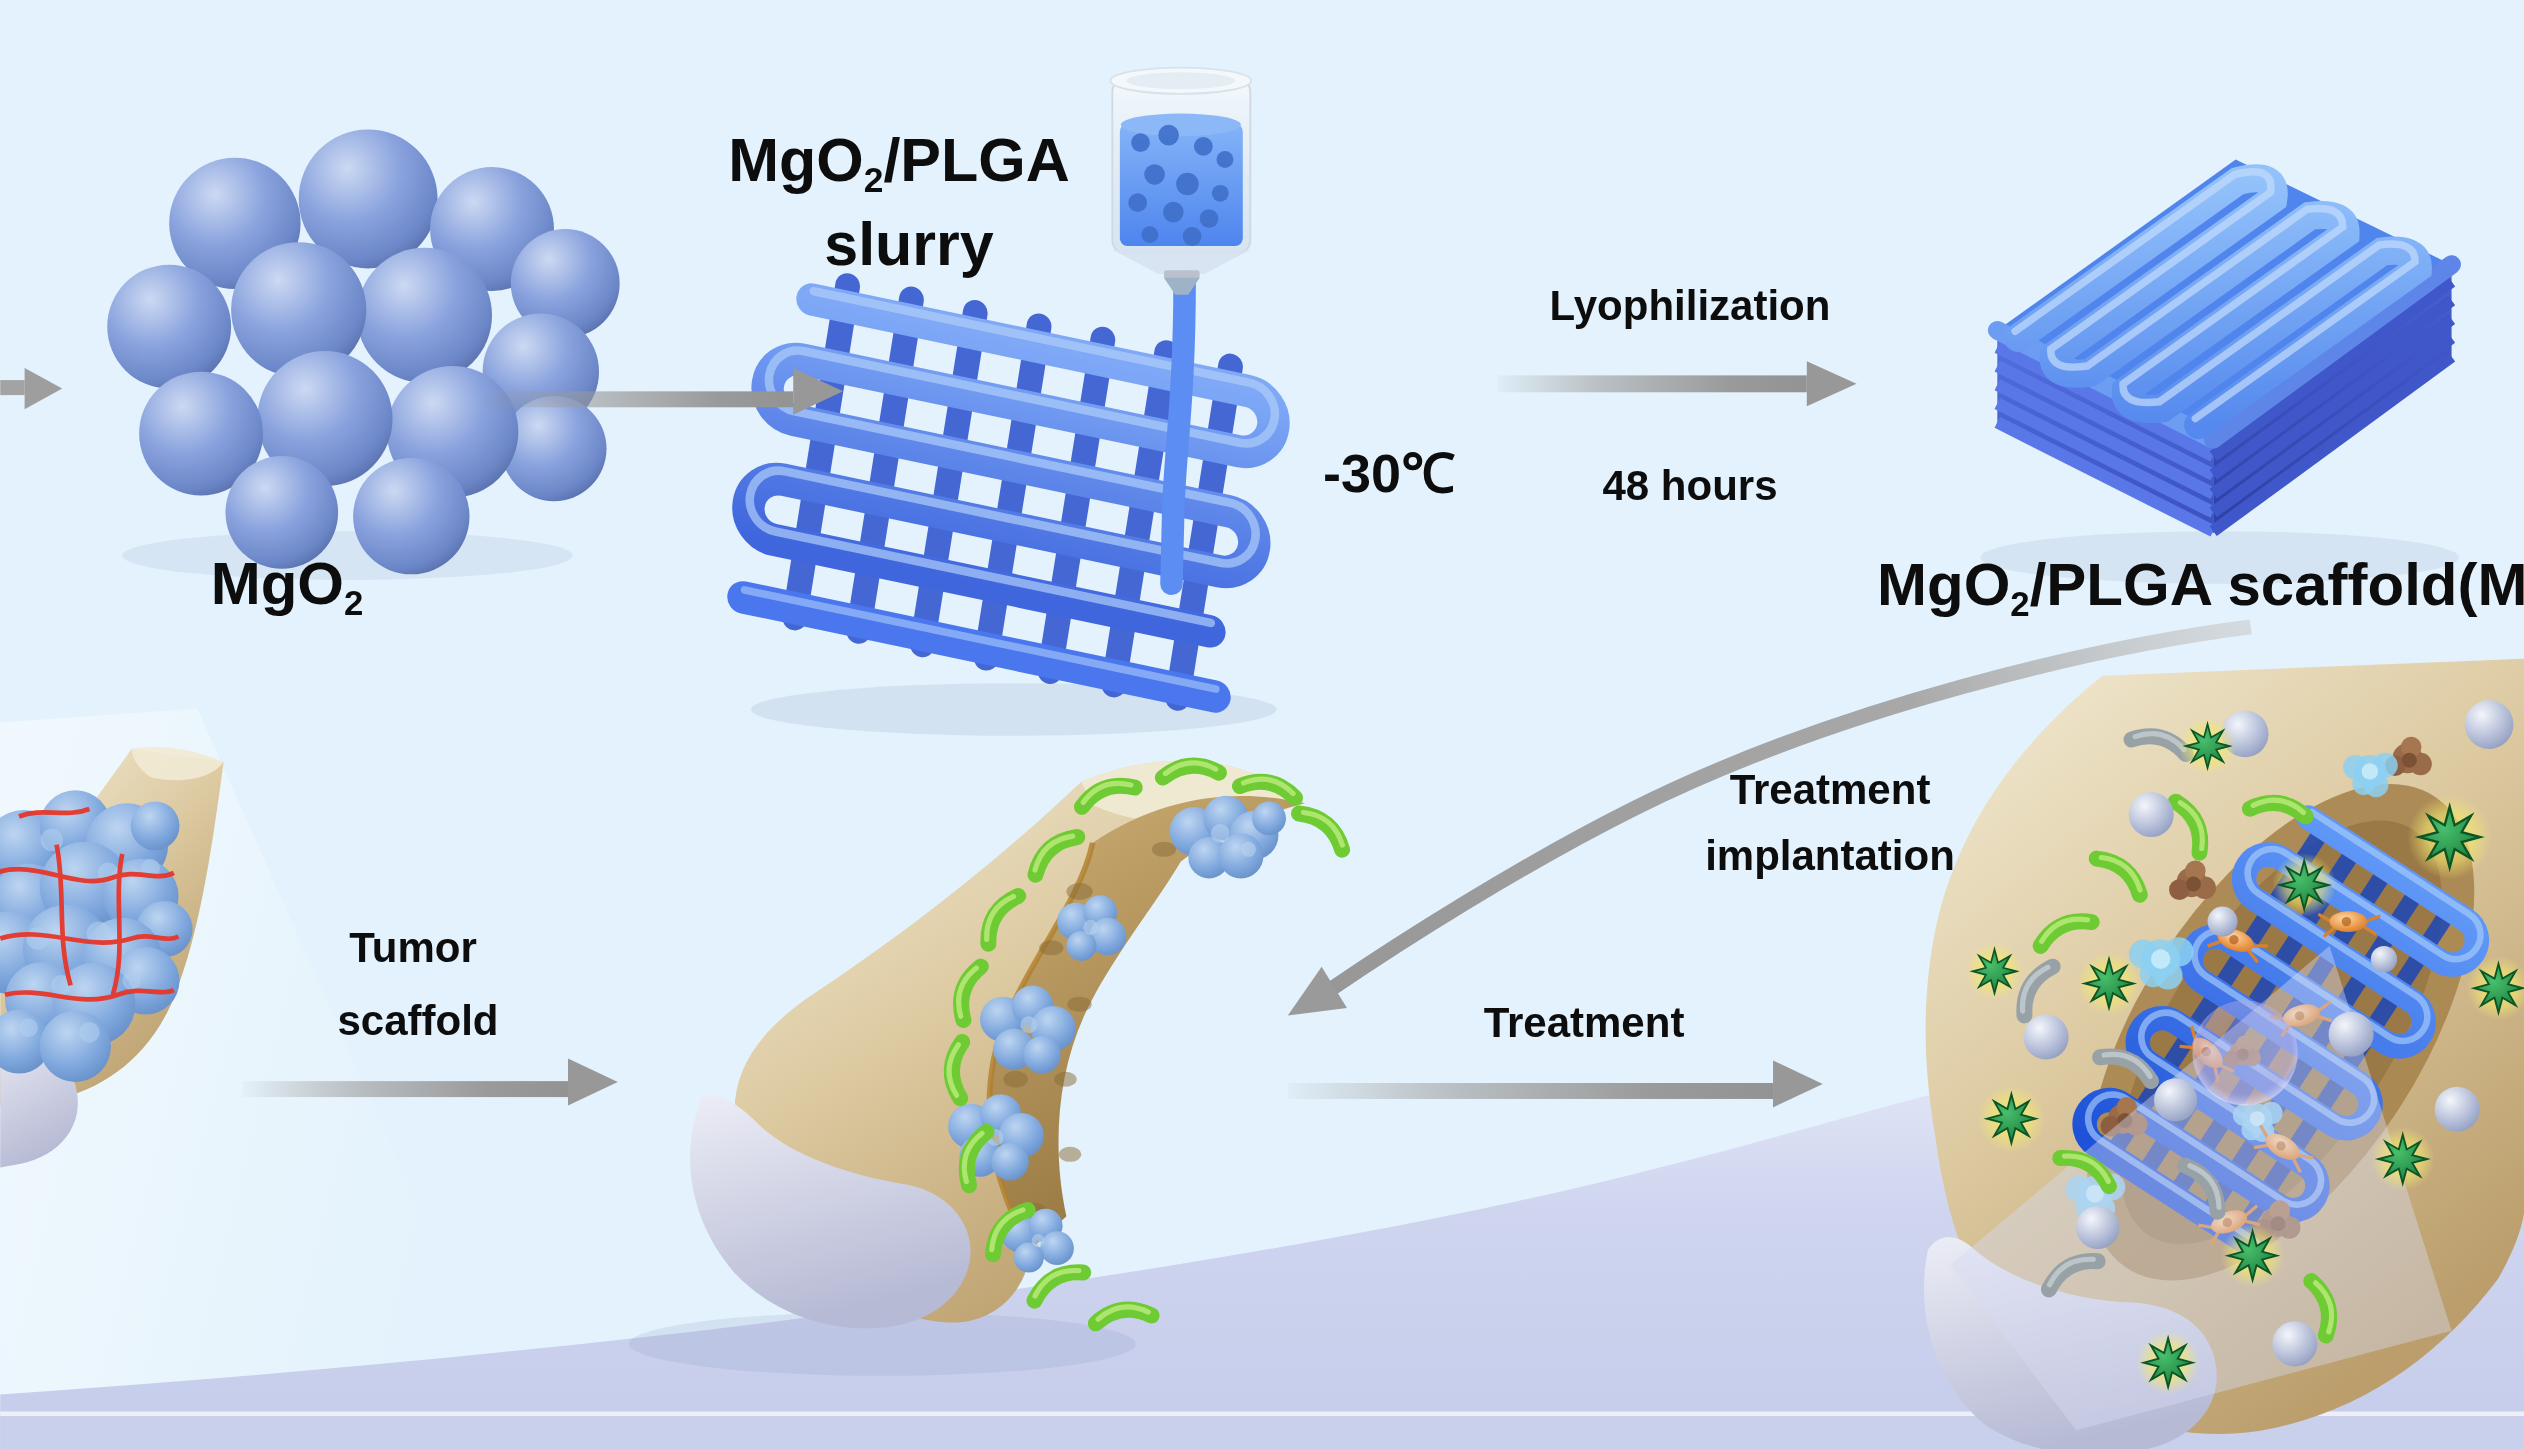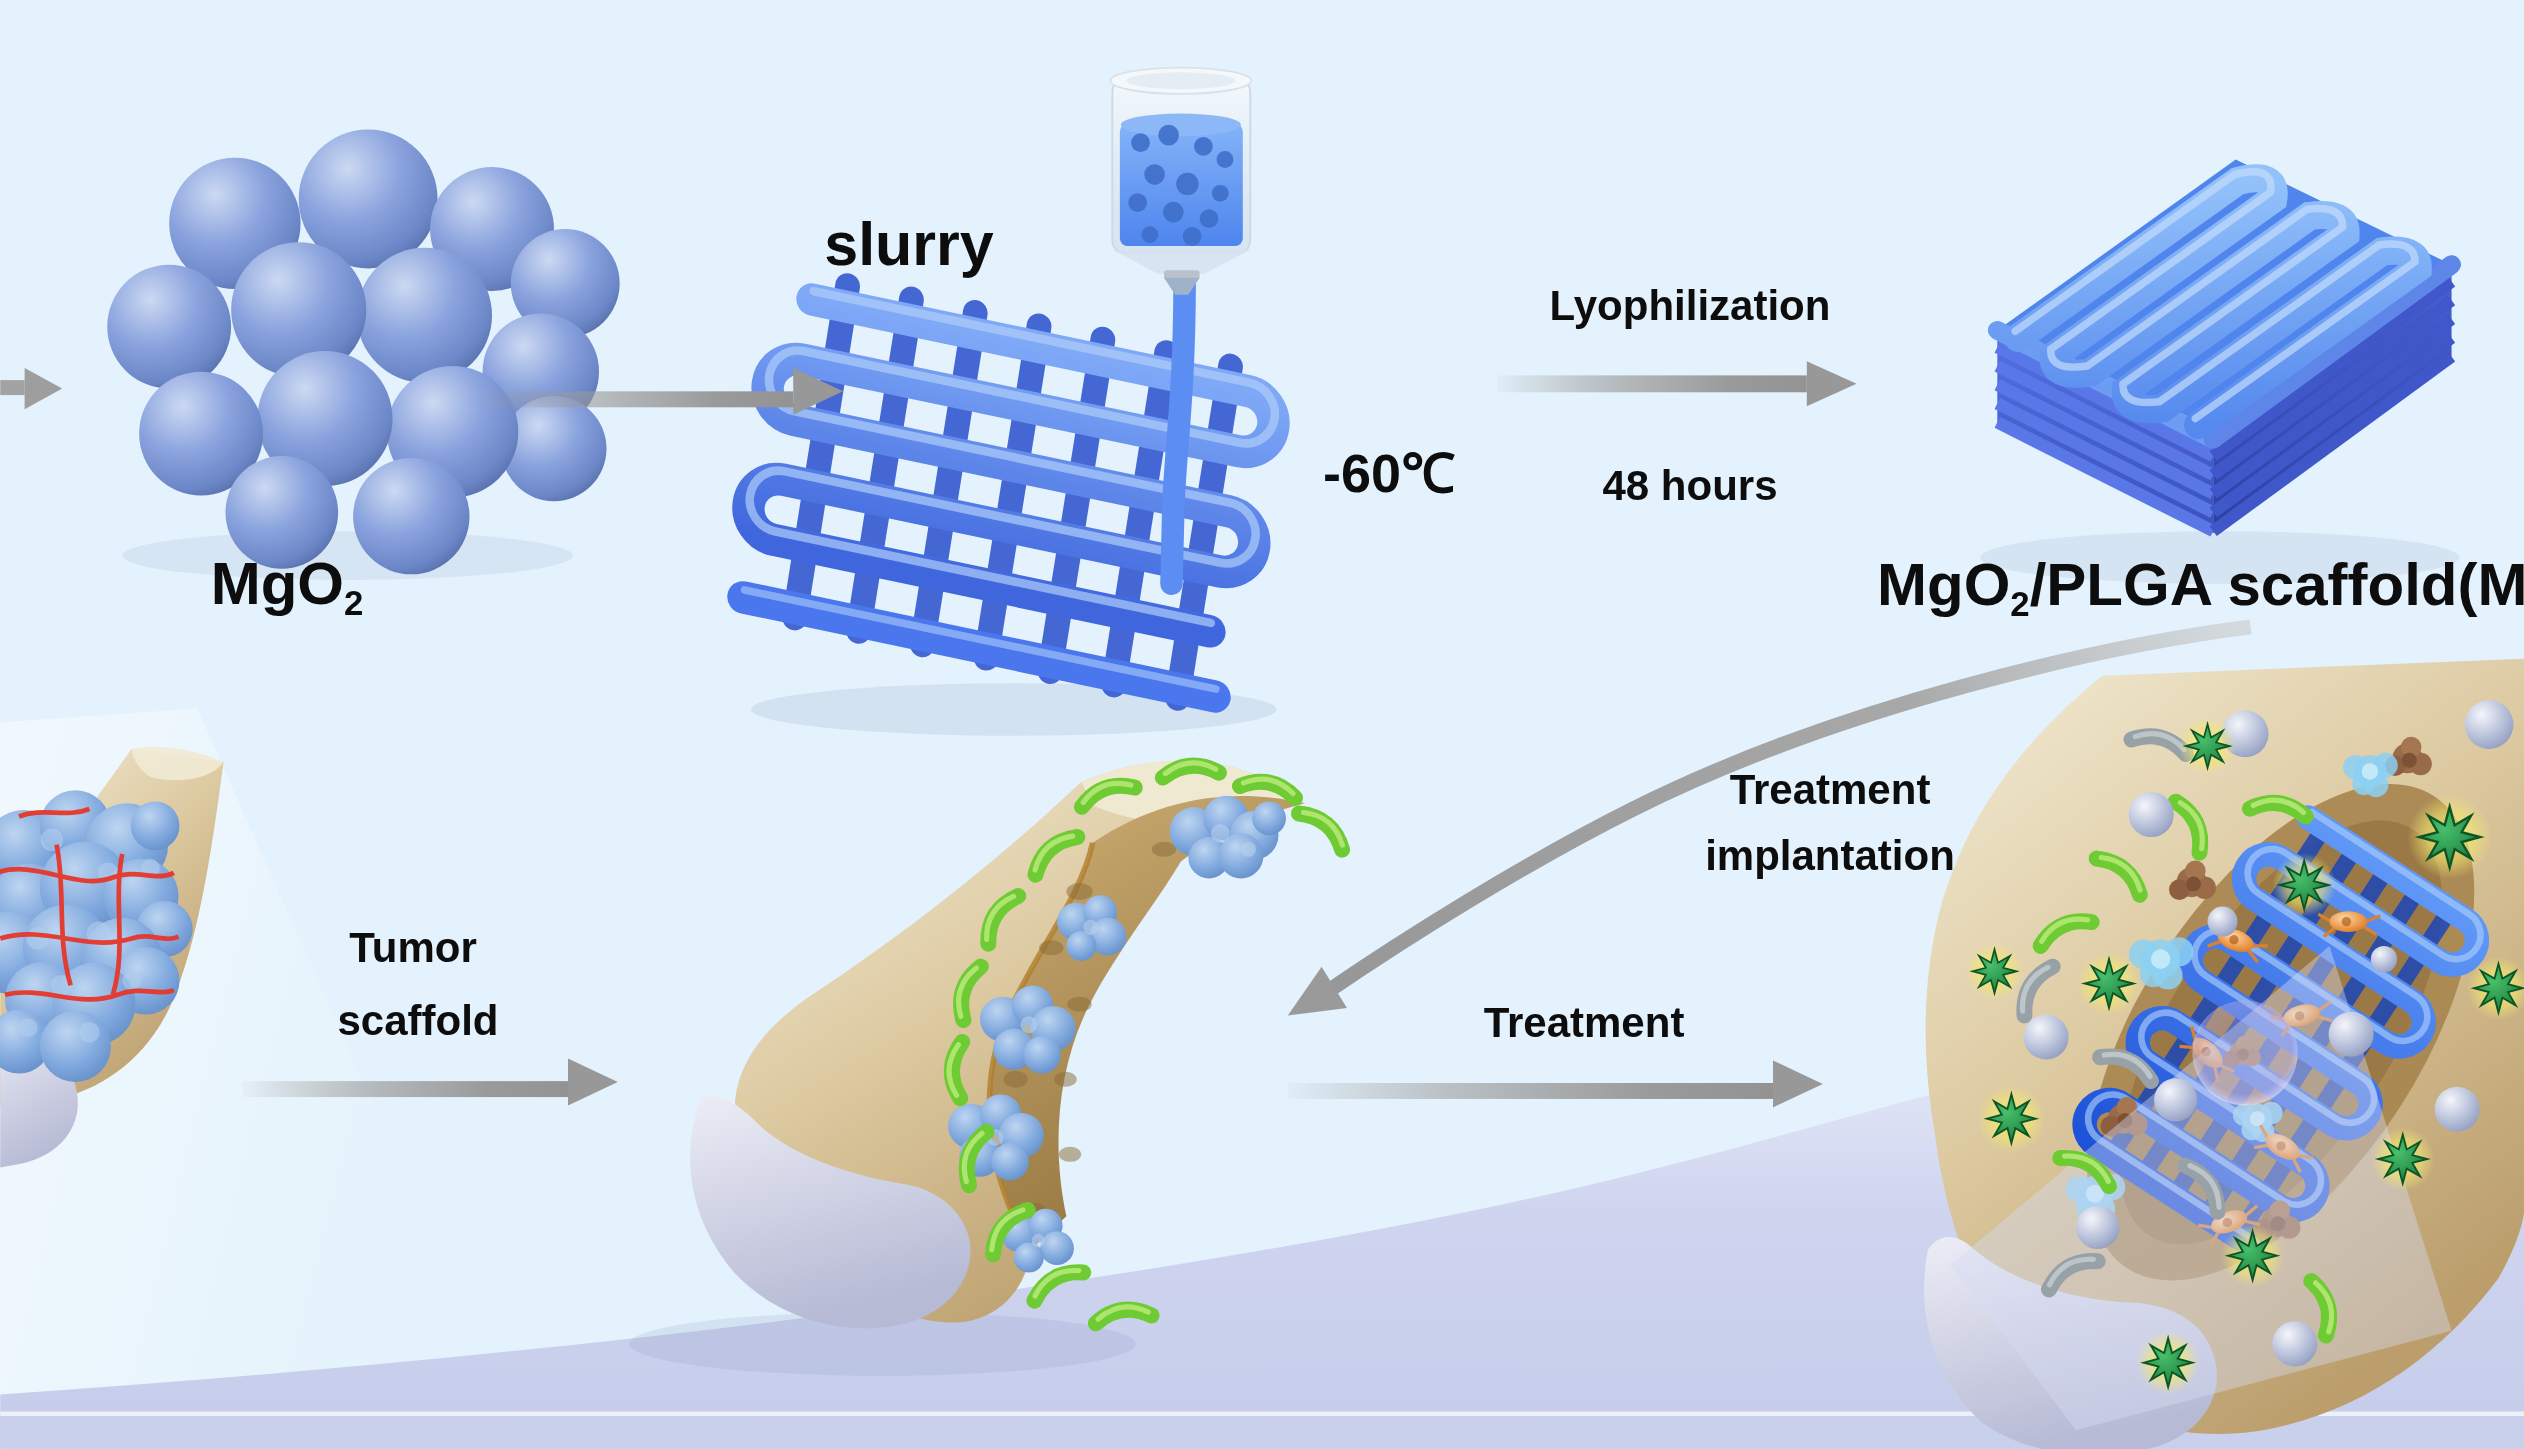--- a/index.html
+++ b/index.html
@@ -500,23 +500,24 @@
     <polygon points="1889,1130 1889,1180 1942,1155" fill="#989898"></polygon>
   </g>
   <g>
     <path d="M2398,668 C2240,688 1960,752 1740,862 C1620,922 1490,1005 1418,1054" fill="none" stroke="url(#gArrowC)" stroke-width="16"></path>
     <polygon points="1372,1082 1408,1030 1435,1074" fill="#9a9a9a"></polygon>
   </g>
 </svg>
 
 <div class="lbl fs64" style="left:287px;top:552px;"><span>MgO</span><sub>2</sub></div>
 
+<div class="lbl fs65" style="left:899px;top:128px;"><span>MgO</span><sub>2</sub><span>/PLGA</span></div>
 <div class="lbl fs65" style="left:909px;top:212px;text-align:right;"><span>slurry</span></div>
 
-<div class="lbl fs58" style="left:1389px;top:445px;"><span>-60℃</span></div>
+<div class="lbl fs58" style="left:1389px;top:445px;"><span>-30℃</span></div>
 
 <div class="lbl fs66" style="left:1690px;top:284px;"><span>Lyophilization</span></div>
 <div class="lbl fs66" style="left:1690px;top:416px;margin-top:48px;"><span>48 hours</span></div>
 
 <div class="lbl left fs64" style="left:1877px;top:553px;"><span>MgO</span><sub>2</sub><span>/PLGA scaffold(MP</span></div>
 
 <div class="lbl fs66" style="left:413px;top:926px;"><span>Tumor</span></div>
 <div class="lbl fs66" style="left:418px;top:999px;"><span>scaffold</span></div>
 
 <div class="lbl fs66" style="left:1830px;top:768px;"><span>Treatment</span></div>

